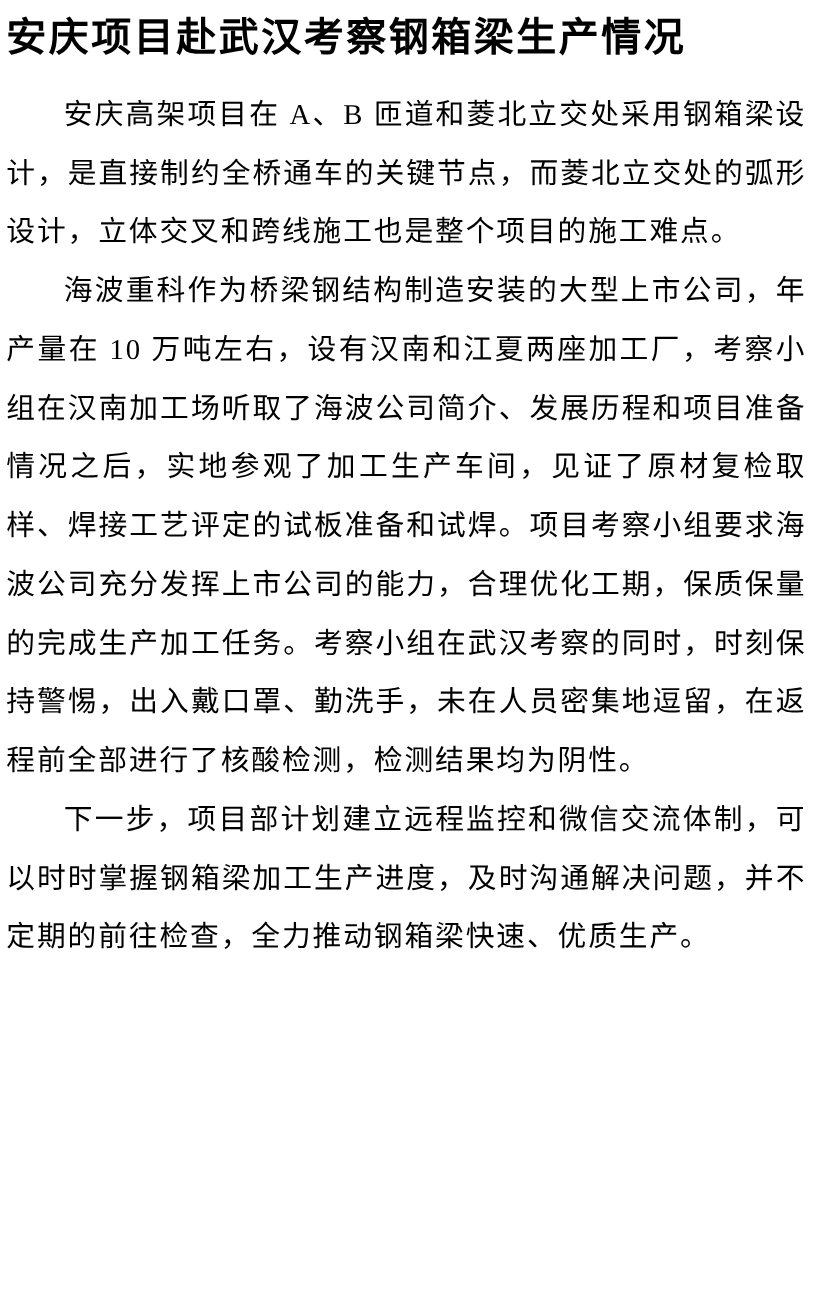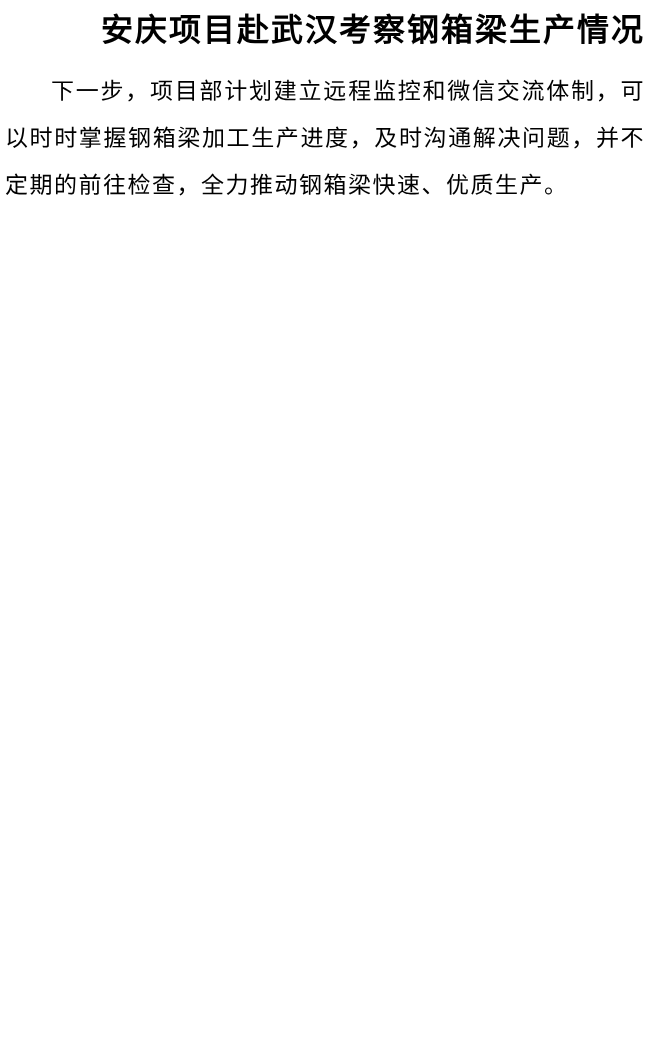--- a/index.html
+++ b/index.html
@@ -15,35 +15,37 @@
   }
   .page {
     width: 650px;
     height: 1050px;
     padding: 8px 5px 0 5px;
     background: #ffffff;
   }
   .doc-title {
     font-size: 32px;
     font-weight: bold;
-    text-align: right;
+    text-align: left;
     letter-spacing: 2px;
     line-height: 44px;
     margin-bottom: 16px;
     white-space: nowrap;
   }
   .para {
     font-size: 23px;
     line-height: 47px;
     letter-spacing: 1.5px;
     text-align: justify;
     text-justify: inter-character;
     text-indent: 2em;
     word-break: break-all;
   }
 </style>
 </head>
 <body>
 
 <div class="page">
   <h1 class="doc-title">安庆项目赴武汉考察钢箱梁生产情况</h1>
+  <p class="para">安庆高架项目在 A、B 匝道和菱北立交处采用钢箱梁设计，是直接制约全桥通车的关键节点，而菱北立交处的弧形设计，立体交叉和跨线施工也是整个项目的施工难点。</p>
+  <p class="para">海波重科作为桥梁钢结构制造安装的大型上市公司，年产量在 10 万吨左右，设有汉南和江夏两座加工厂，考察小组在汉南加工场听取了海波公司简介、发展历程和项目准备情况之后，实地参观了加工生产车间，见证了原材复检取样、焊接工艺评定的试板准备和试焊。项目考察小组要求海波公司充分发挥上市公司的能力，合理优化工期，保质保量的完成生产加工任务。考察小组在武汉考察的同时，时刻保持警惕，出入戴口罩、勤洗手，未在人员密集地逗留，在返程前全部进行了核酸检测，检测结果均为阴性。</p>
   <p class="para">下一步，项目部计划建立远程监控和微信交流体制，可以时时掌握钢箱梁加工生产进度，及时沟通解决问题，并不定期的前往检查，全力推动钢箱梁快速、优质生产。</p>
 </div>
 
 </body></html>

